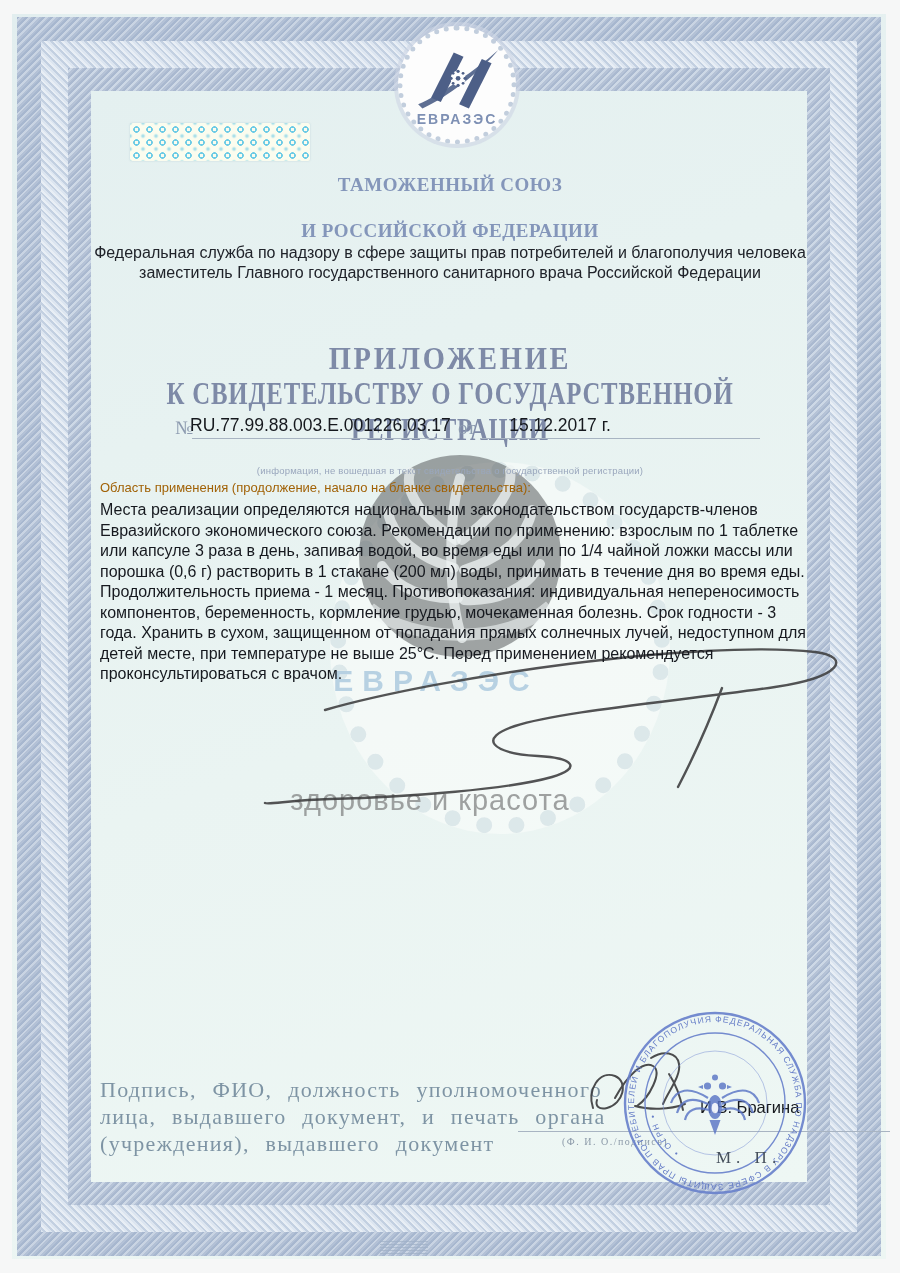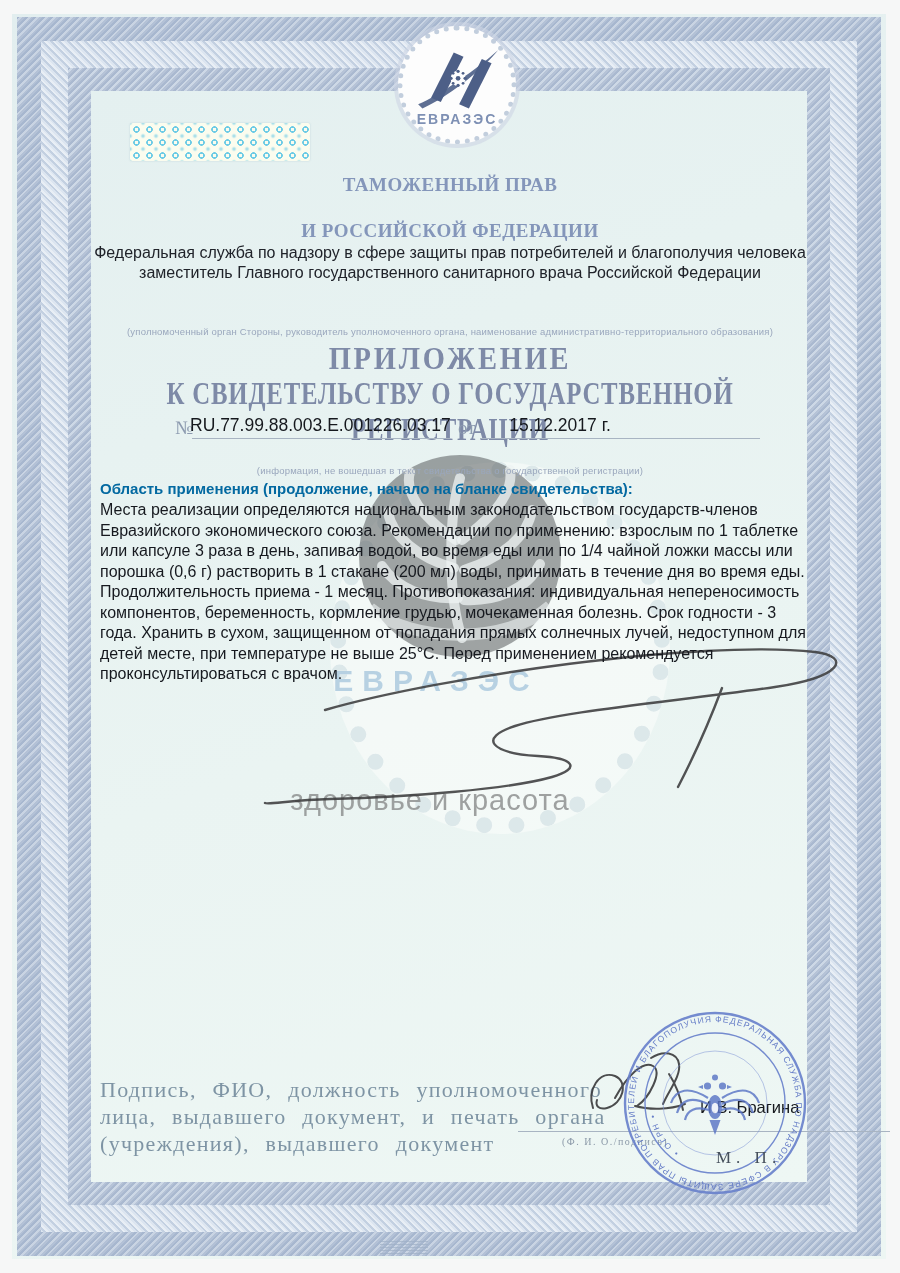--- a/index.html
+++ b/index.html
@@ -21,21 +21,21 @@
   .abs{position:absolute;}
   .ctr{left:0;right:0;text-align:center;}
   .serif{font-family:"Liberation Serif", serif;}
   .union-line{color:#8496ba;font-weight:bold;font-size:19px;letter-spacing:.5px;}
   .auth-line{color:#20232a;font-size:16px;}
   .caption{color:#9aa7bd;font-size:9.5px;letter-spacing:.2px;}
   .doc-title{color:#7e8aa7;font-weight:bold;}
   .num-label{color:#8d9bb0;font-size:19px;}
   .num-value{color:#15181d;font-size:17.5px;}
   .uline{border-bottom:1.2px solid #a8b4c2;height:0;}
-  .scope-heading{color:#0369a1;font-size:15px;font-weight:bold;}
+  .scope-heading{color:#a16207;font-size:13px;font-weight:normal;}
   .scope-text{color:#16191f;font-size:16px;line-height:20.5px;text-align:left;}
   .wm-evrazes{color:rgba(165,198,219,.8);font-weight:bold;font-size:30px;letter-spacing:9px;text-shadow:0 0 1px rgba(255,255,255,.9);}
   .wm-brand{color:rgba(128,128,128,.72);font-weight:bold;font-size:104px;letter-spacing:14px;line-height:1;}
   .wm-tagline{color:rgba(142,145,145,.85);font-size:29px;letter-spacing:1px;}
   .foot-note{color:#7e94a4;font-size:22px;letter-spacing:1.3px;word-spacing:9px;line-height:27px;}
   .signer{color:#15181d;font-size:16.5px;}
   .sig-caption{color:#8b99a8;font-size:10px;letter-spacing:1.5px;}
   .mp{color:#46505c;font-size:17px;letter-spacing:5px;}
   .sticker{border-radius:2px;background-color:#fbfcee;
     background-image:
@@ -105,25 +105,24 @@
           <circle cx="55.6" cy="35.4" r="1.3"></circle>
         <circle cx="46.4" cy="44.6" r="1.3"></circle>
           <circle cx="55.6" cy="44.6" r="1.3"></circle>
       </g>
     </svg>
     <div class="logo-label" style="text-align:center;margin-top:-2px;">ЕВРАЗЭС</div>
   </div>
 
   <div class="abs sticker" style="left:130px;top:123px;width:180px;height:38px;"></div>
 
-  <div class="abs ctr serif union-line" style="top:174px;">ТАМОЖЕННЫЙ ПРАВ</div>
+  <div class="abs ctr serif union-line" style="top:174px;">ТАМОЖЕННЫЙ СОЮЗ</div>
   <div class="abs ctr serif union-line" style="top:220px;">И РОССИЙСКОЙ ФЕДЕРАЦИИ</div>
   <div class="abs ctr auth-line" style="top:244px;">Федеральная служба по надзору в сфере защиты прав потребителей и благополучия человека</div>
   <div class="abs ctr auth-line" style="top:264px;">заместитель Главного государственного санитарного врача Российской Федерации</div>
-  <div class="abs ctr caption" style="top:326px;">(уполномоченный орган Стороны, руководитель уполномоченного органа, наименование административно-территориального образования)</div>
 
   <div class="abs ctr serif doc-title" style="top:341px;font-size:31px;letter-spacing:3px;transform:scaleX(0.92);">ПРИЛОЖЕНИЕ</div>
   <div class="abs ctr serif doc-title" style="top:376px;font-size:31px;letter-spacing:1px;transform:scaleX(0.80);">К СВИДЕТЕЛЬСТВУ О ГОСУДАРСТВЕННОЙ РЕГИСТРАЦИИ</div>
 
   <div class="abs serif num-label" style="left:175px;top:417px;">№</div>
   <div class="abs num-value" style="left:190px;top:415px;width:255px;text-align:center;">RU.77.99.88.003.Е.001226.03.17</div>
   <div class="abs uline" style="left:192px;top:438px;width:258px;"></div>
   <div class="abs serif num-label" style="left:458px;top:417px;">от</div>
   <div class="abs num-value" style="left:480px;top:415px;width:160px;text-align:center;">15.12.2017 г.</div>
   <div class="abs uline" style="left:480px;top:438px;width:280px;"></div>

